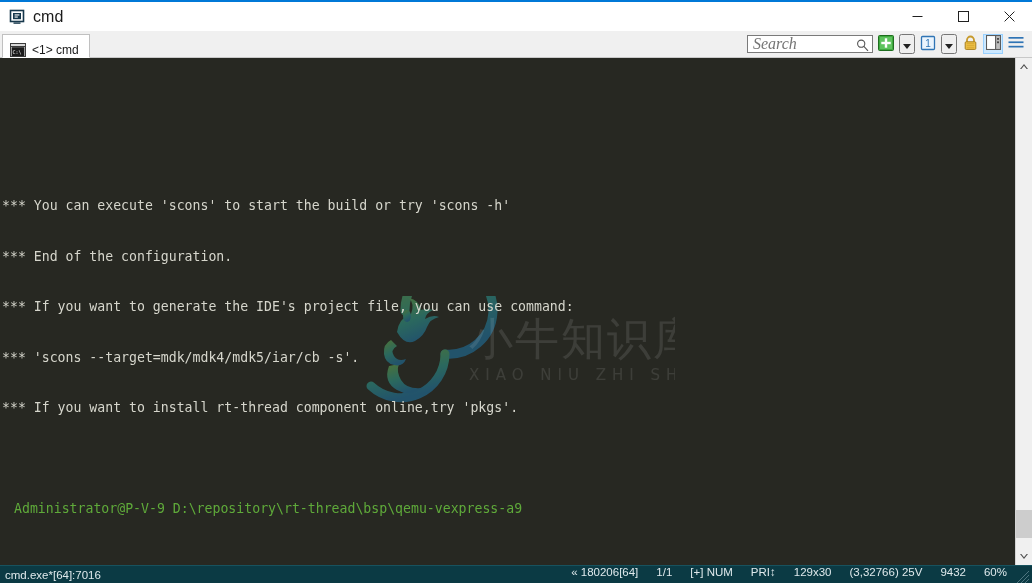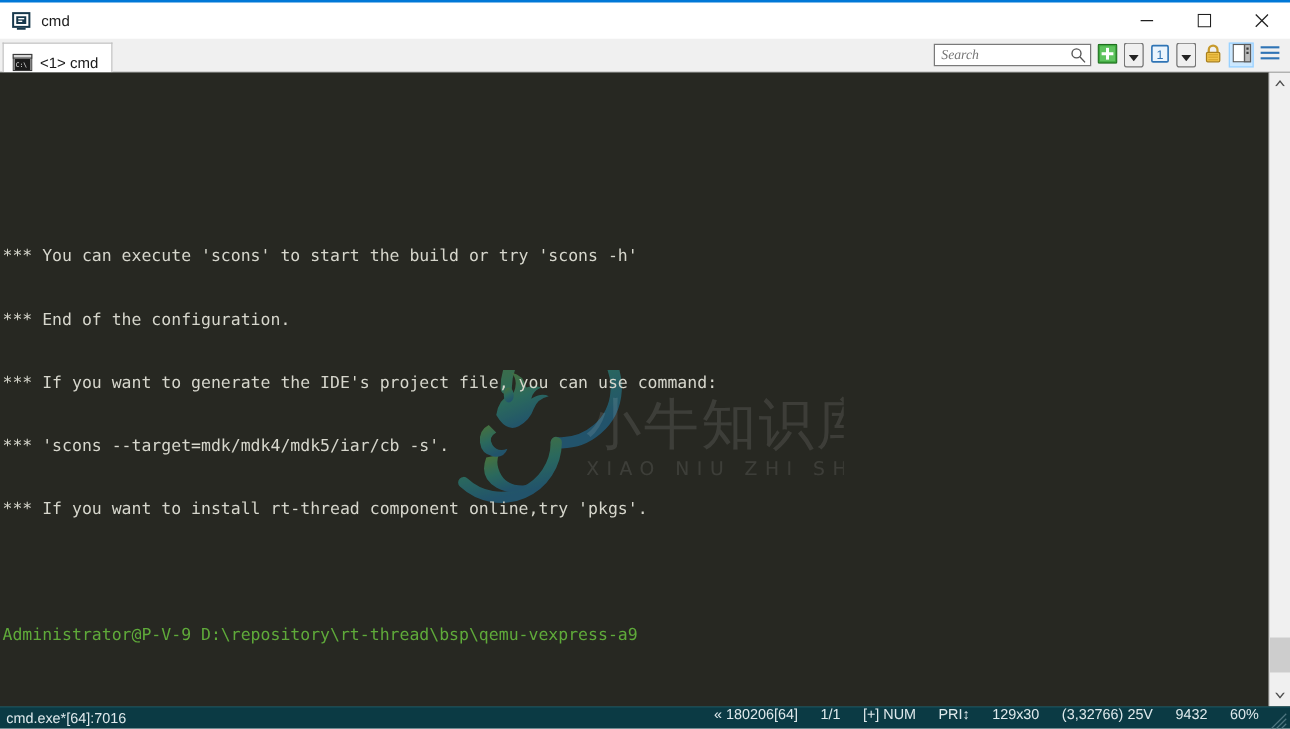--- a/index.html
+++ b/index.html
@@ -40,21 +40,21 @@
     align-items: center;
     padding-left: 9px;
     gap: 8px;
   }
   .app-icon {
     width: 16px;
     height: 16px;
     display: block;
   }
   .title-text {
-    font-size: 12px;
+    font-size: 16px;
     color: #1a1a1a;
     font-family: "Liberation Sans", sans-serif;
     letter-spacing: 0.1px;
   }
   .win-controls {
     margin-left: auto;
     display: flex;
     height: 100%;
   }
   .win-btn {
@@ -120,21 +120,21 @@
     box-sizing: border-box;
     display: flex;
     align-items: center;
   }
   .search-wrap input {
     border: none;
     outline: none;
     background: transparent;
     font-family: "Liberation Serif", serif;
     font-style: italic;
-    font-size: 11px;
+    font-size: 16px;
     color: #8c8c8c;
     padding: 0 18px 0 5px;
     width: 100%;
     height: 100%;
     box-sizing: border-box;
   }
   .search-ico {
     position: absolute;
     right: 3px;
     top: 50%;
@@ -195,21 +195,21 @@
     z-index: 2;
     padding-left: 2px;
     font-family: "DejaVu Sans Mono", "Liberation Mono", monospace;
     font-size: 13.2px;
     line-height: 16.8px;
     white-space: pre;
     color: #d6d6cc;
   }
   .ln { height: 16.8px; }
   .c-def { color: #d6d6cc; }
-  .c-green { color: #5faa3a; }
+  .c-green { color: #5faa3a; margin-left: 12px; }
 
   
   .scrollbar {
     width: 17px;
     background: #f0f0f0;
     border-left: 1px solid #d4d4d4;
     position: relative;
     box-sizing: border-box;
     display: flex;
     flex-direction: column;

